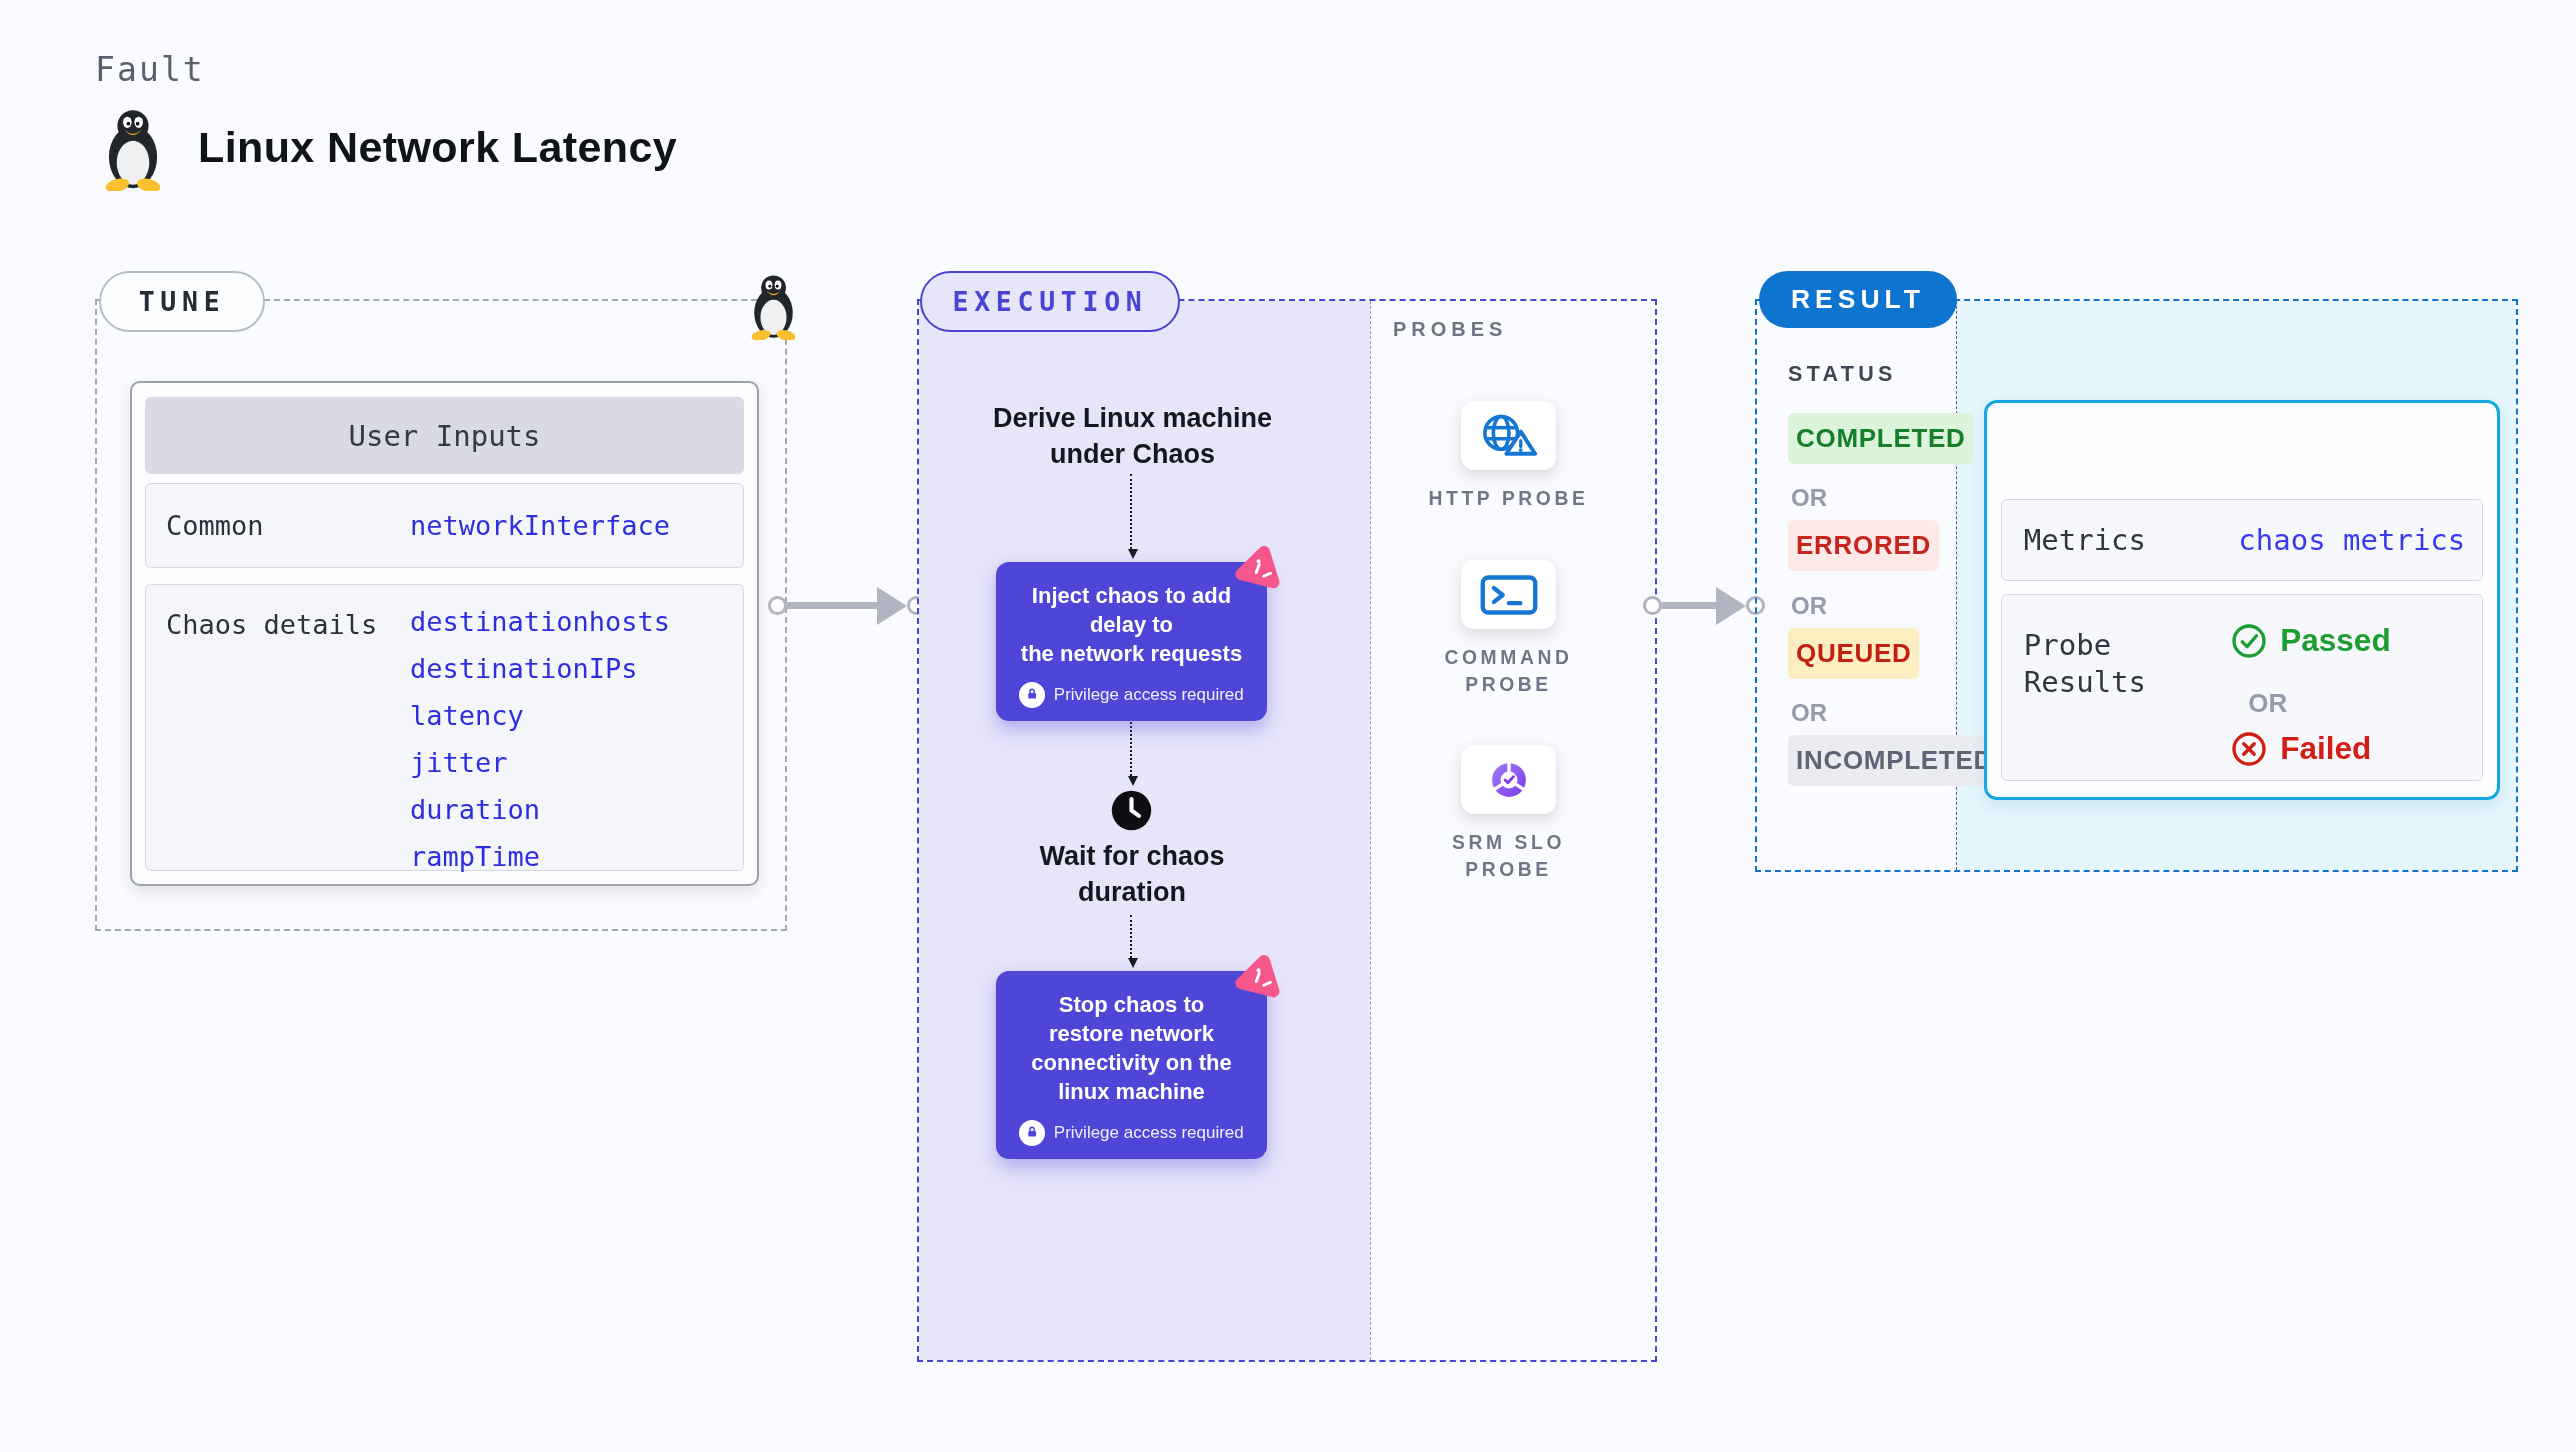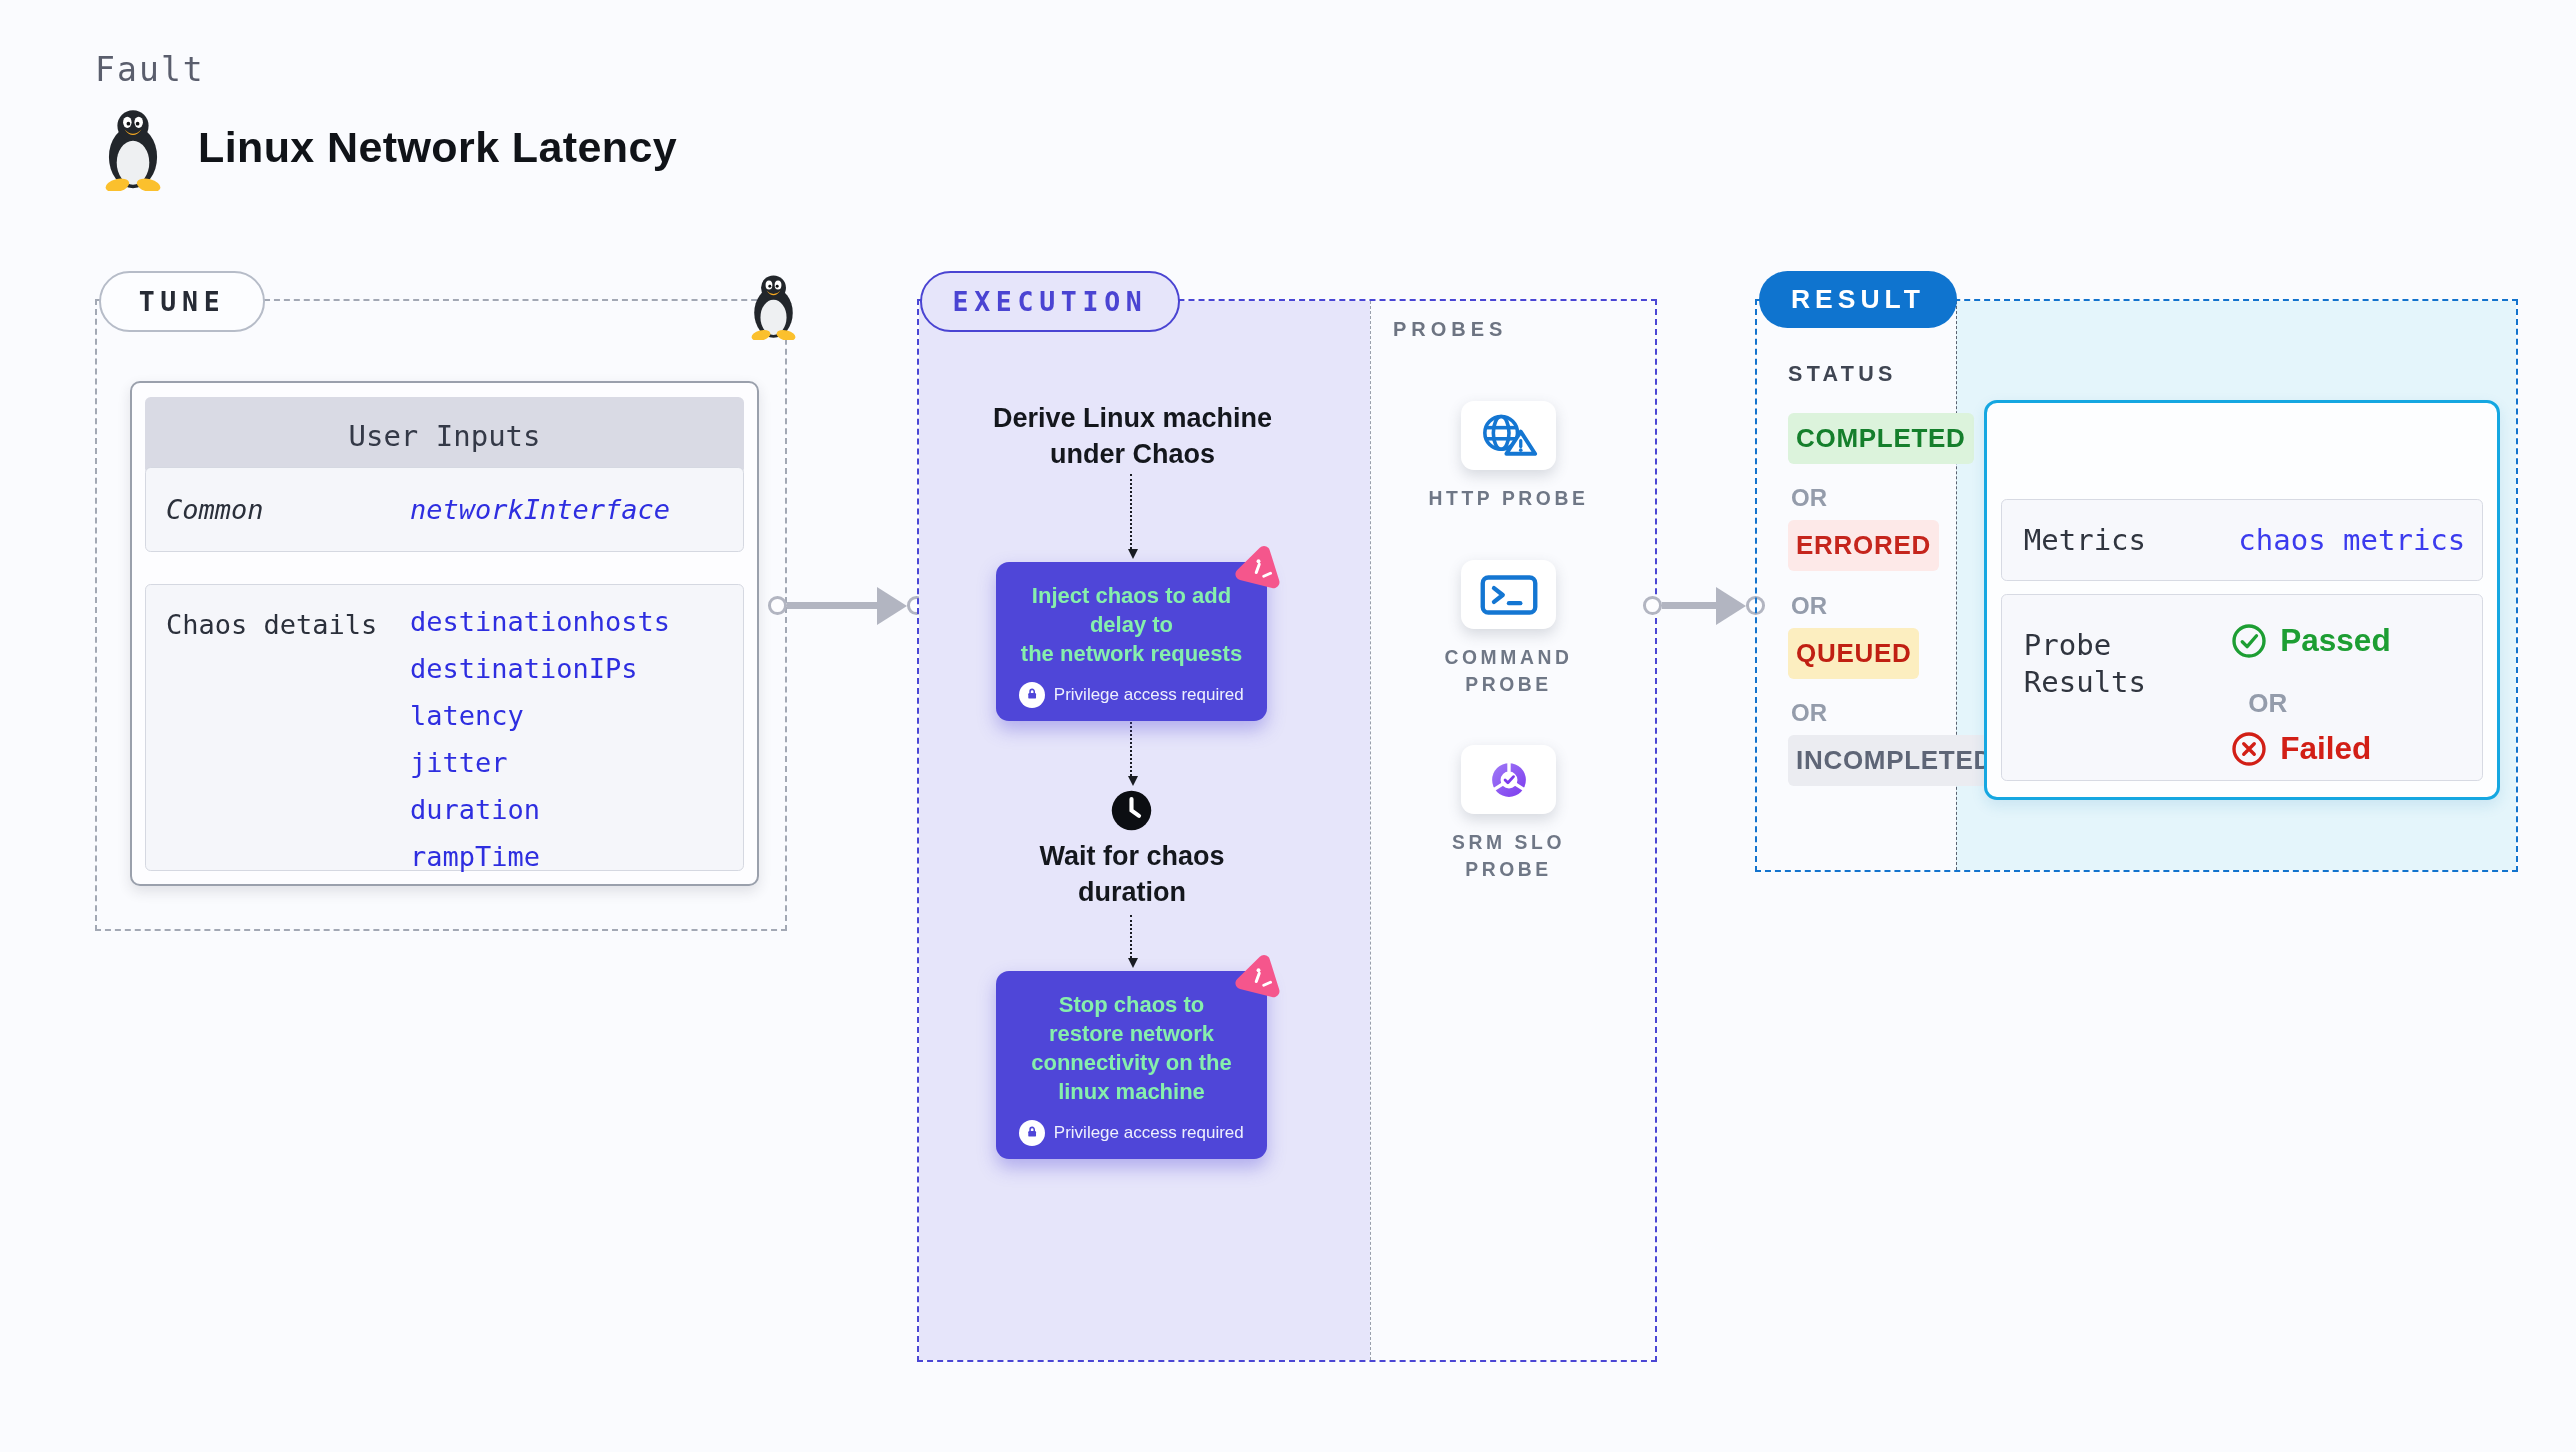--- a/index.html
+++ b/index.html
@@ -26,21 +26,21 @@
   .pill-result{left:1759px;top:271px;width:198px;background:#0f74cf;color:#ffffff;
              font-size:26.5px;letter-spacing:5px;}
 
   
   .tune-box{left:95px;top:299px;width:688px;height:628px;border:2.1px dashed #a2a8b4;}
   .ui-card{left:130px;top:381px;width:625px;height:501px;background:#fdfdff;border:2.1px solid #9aa0ac;
            border-radius:10px;box-shadow:0 5.7px 13px rgba(40,45,60,.12);}
   .ui-head{position:absolute;left:13px;right:13px;top:14.3px;height:77px;background:#d9dae4;
            border-radius:5.7px;font-size:29px;color:#343947;}
   .ui-row{position:absolute;left:13px;right:13px;background:#f5f6fa;border:1.4px solid #d5d8e1;border-radius:5.7px;}
-  .ui-row1{top:84px;height:83px;font-style:italic;}
+  .ui-row1{top:100px;height:83px;}
   .ui-row2{top:201px;height:285px;}
   .row-label{position:absolute;left:20px;font-size:27px;color:#2b303b;}
   .row-value{font-size:27px;color:#2e2ee0;}
   .v-list{position:absolute;left:264px;top:13px;line-height:47px;}
 
   
   .flow-arrow{display:flex;align-items:center;height:39px;}
   .a-circle{width:18.6px;height:18.6px;border:3.6px solid #b2b5c1;border-radius:50%;background:#fdfdff;
             box-sizing:border-box;flex:none;}
   .a-line{height:7.2px;background:#b2b5c1;flex:1;}
@@ -65,21 +65,21 @@
                border-top:10.7px solid #191c22;}
   .conn1{left:1130px;top:474px;height:75px;}
   .conn2{left:1130px;top:689px;height:87px;}
   .conn3{left:1130px;top:915px;height:43px;}
 
   .chaos-card{width:271px;background:#4f46d8;border-radius:13px;text-align:center;
               box-shadow:0 8.6px 18.6px rgba(79,70,216,.35);box-sizing:border-box;
               padding:18.6px 13px 13px 13px;z-index:3;}
   .chaos-card1{left:996px;top:562px;}
   .chaos-card2{left:996px;top:971px;}
-  .chaos-text{color:#86efac;font-weight:bold;font-size:22px;line-height:29px;}
+  .chaos-text{color:#ffffff;font-weight:bold;font-size:22px;line-height:29px;}
   .priv-row{margin-top:14px;display:flex;align-items:center;justify-content:center;gap:8.6px;}
   .lock-bubble{width:26px;height:26px;border-radius:50%;background:#ffffff;display:flex;
                align-items:center;justify-content:center;flex:none;}
   .priv-text{color:#eef0fd;font-size:17px;}
   .litmus{position:absolute;right:-20px;top:-21.5px;width:54px;height:54px;}
 
   .clock{left:1110px;top:789px;width:43px;height:43px;}
 
   .probe-card{left:1461px;width:95px;height:69px;background:#ffffff;border-radius:13px;
               box-shadow:0 5.7px 14.3px rgba(60,70,90,.18);}

